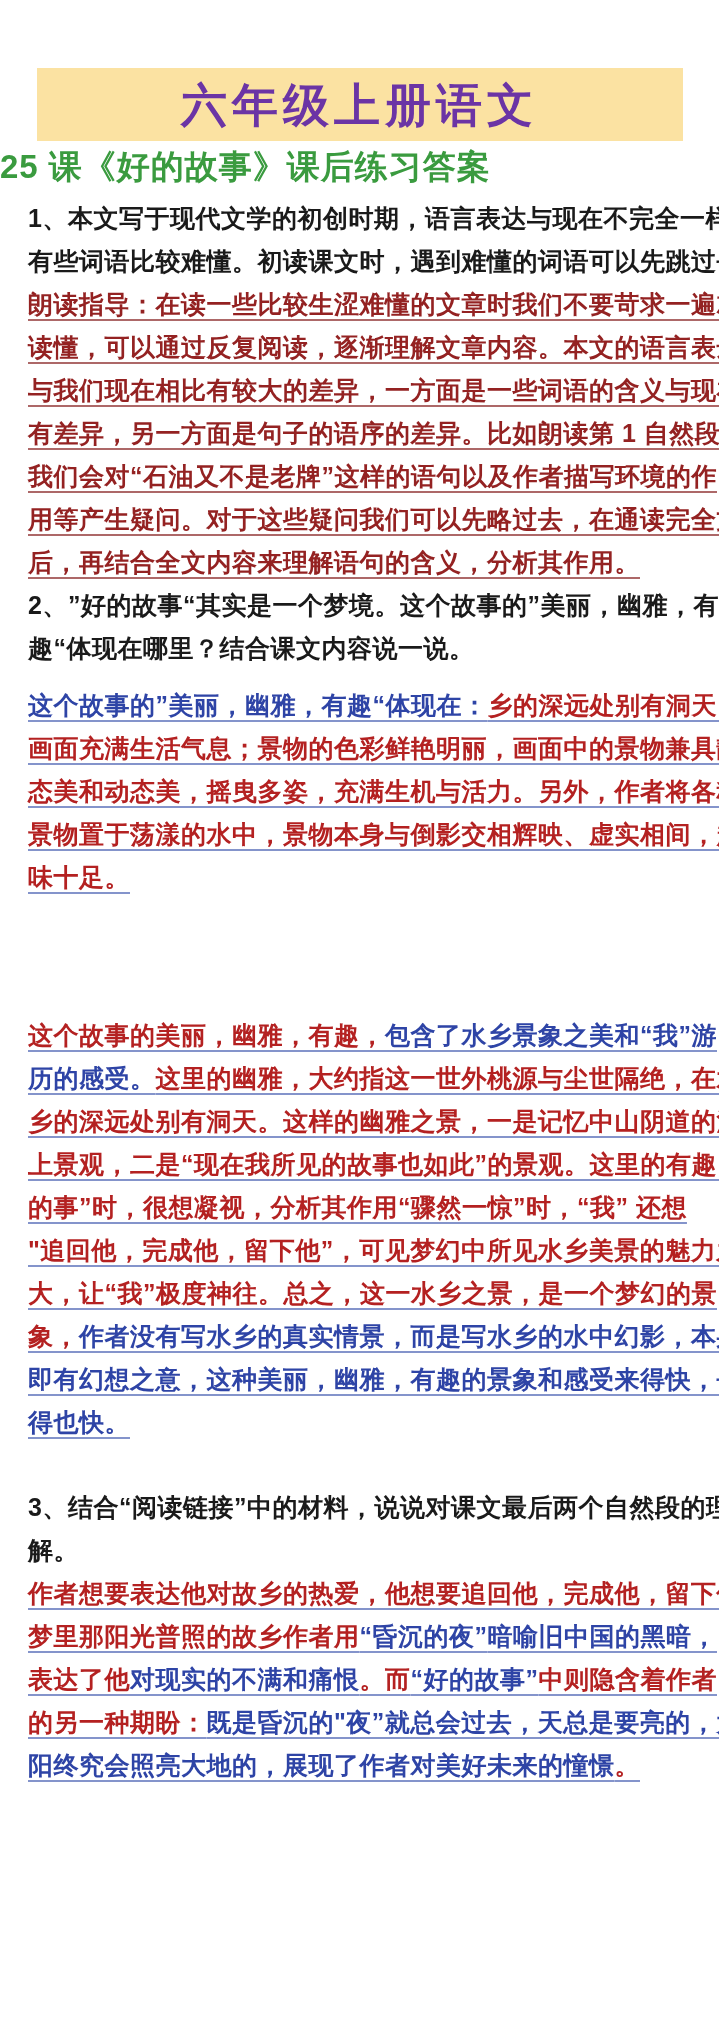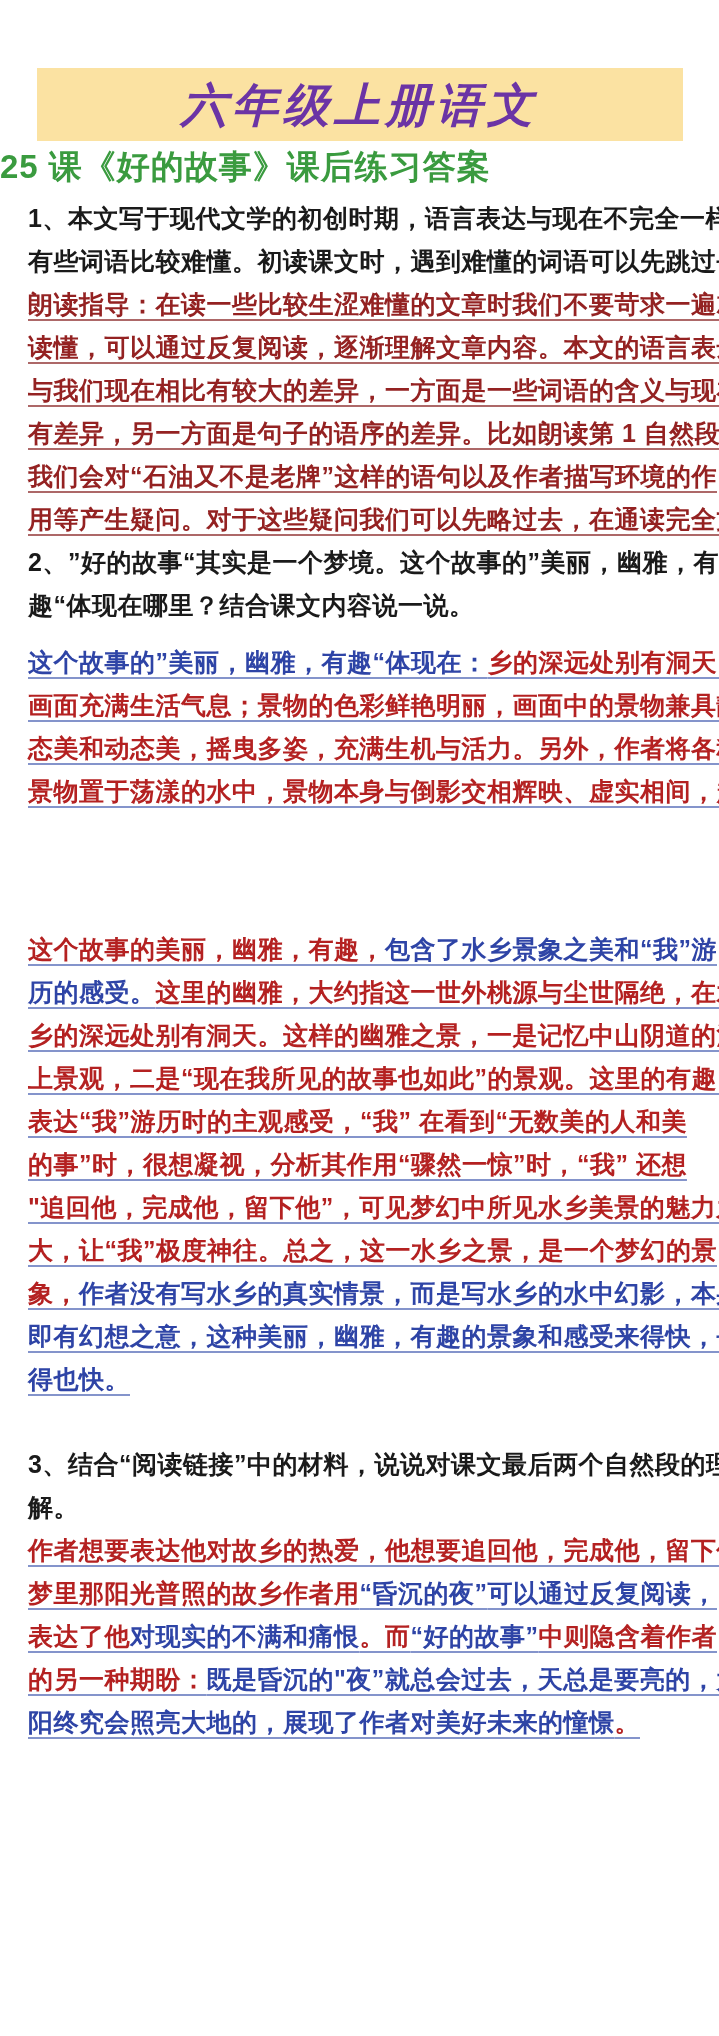--- a/index.html
+++ b/index.html
@@ -7,21 +7,21 @@
     --c-black:#1A1A1A; --c-maroon:#942222; --c-red:#B42121; --c-blue:#2E44A6;
     --ul-red:#AD6868; --ul-blue:#8494CB;
   }
   html,body{margin:0;padding:0;}
   body{
     width:719px;height:2036px;background:#ffffff;overflow:hidden;
     font-family:"Liberation Sans","DejaVu Sans",sans-serif;
   }
   .banner{
     margin:68px auto 0 auto;width:646px;height:73px;background:var(--banner-bg);
-    display:flex;align-items:center;justify-content:center;font-style:italic;
+    display:flex;align-items:center;justify-content:center;
   }
   .banner-title{
     margin:0;font-size:46px;font-weight:900;color:var(--purple);
     letter-spacing:5px;line-height:1;
   }
   .subtitle{
     margin:8px 0 0 0;text-align:left;font-size:33px;font-weight:900;
     color:var(--green);letter-spacing:1px;line-height:1.1;
   }
   .content{padding:12px 26px 0 28px;}
@@ -52,38 +52,39 @@
   <h2 class="subtitle">25 课《好的故事》课后练习答案</h2>
   <div class="content" id="content">
       <p class="line"><span class="seg-black">1、本文写于现代文学的初创时期，语言表达与现在不完全一样，</span></p>
       <p class="line"><span class="seg-black">有些词语比较难懂。初读课文时，遇到难懂的词语可以先跳过去。</span></p>
       <p class="line u-maroon"><span class="seg-maroon">朗读指导：在读一些比较生涩难懂的文章时我们不要苛求一遍就</span></p>
       <p class="line u-maroon"><span class="seg-maroon">读懂，可以通过反复阅读，逐渐理解文章内容。本文的语言表达</span></p>
       <p class="line u-maroon"><span class="seg-maroon">与我们现在相比有较大的差异，一方面是一些词语的含义与现在</span></p>
       <p class="line u-maroon"><span class="seg-maroon">有差异，另一方面是句子的语序的差异。比如朗读第 1 自然段时</span></p>
       <p class="line u-maroon"><span class="seg-maroon">我们会对“石油又不是老牌”这样的语句以及作者描写环境的作</span></p>
       <p class="line u-maroon"><span class="seg-maroon">用等产生疑问。对于这些疑问我们可以先略过去，在通读完全文</span></p>
+      <p class="line u-maroon"><span class="seg-maroon">后，再结合全文内容来理解语句的含义，分析其作用。</span></p>
       <p class="line" style=""><span class="seg-black">2、”好的故事“其实是一个梦境。这个故事的”美丽，幽雅，有</span></p>
       <p class="line"><span class="seg-black">趣“体现在哪里？结合课文内容说一说。</span></p>
       <p class="line u-blue" style="margin-top: 14px;"><span class="seg-blue">这个故事的”美丽，幽雅，有趣“体现在：</span><span class="seg-red">乡的深远处别有洞天，</span></p>
       <p class="line u-blue"><span class="seg-red">画面充满生活气息；景物的色彩鲜艳明丽，画面中的景物兼具静</span></p>
       <p class="line u-blue"><span class="seg-red">态美和动态美，摇曳多姿，充满生机与活力。另外，作者将各种</span></p>
       <p class="line u-blue"><span class="seg-red">景物置于荡漾的水中，景物本身与倒影交相辉映、虚实相间，趣</span></p>
+      <p class="line u-blue"><span class="seg-red">味十足。</span></p>
       <p class="line u-blue" style="margin-top: 115px;"><span class="seg-red">这个故事的美丽，幽雅，有趣，</span><span class="seg-blue">包含了水乡景象之美和“我”游</span></p>
       <p class="line u-blue"><span class="seg-blue">历的感受。</span><span class="seg-red">这里的幽雅，大约指这一世外桃源与尘世隔绝，在水</span></p>
       <p class="line u-blue"><span class="seg-red">乡的深远处别有洞天。这样的幽雅之景，一是记忆中山阴道的河</span></p>
       <p class="line u-blue"><span class="seg-red">上景观，二是“现在我所见的故事也如此”的景观。这里的有趣，</span></p>
-      <p class="line u-blue"><span class="seg-red">表达“我”游历时的主观感受，“我” 在看到“无数美的人和美</span></p>
       <p class="line u-blue"><span class="seg-red">的事”时，很想凝视，分析其作用“骤然一惊”时，“我” 还想</span></p>
       <p class="line u-blue"><span class="seg-red">"追回他，完成他，留下他”，可见梦幻中所见水乡美景的魅力之</span></p>
       <p class="line u-blue"><span class="seg-red">大，让“我”极度神往。总之，这一水乡之景，是一个梦幻的景</span></p>
       <p class="line u-blue"><span class="seg-red">象，</span><span class="seg-blue">作者没有写水乡的真实情景，而是写水乡的水中幻影，本身</span></p>
       <p class="line u-blue"><span class="seg-blue">即有幻想之意，这种美丽，幽雅，有趣的景象和感受来得快，去</span></p>
       <p class="line u-blue"><span class="seg-blue">得也快。</span></p>
       <p class="line" style="margin-top: 42px;"><span class="seg-black">3、结合“阅读链接”中的材料，说说对课文最后两个自然段的理</span></p>
       <p class="line"><span class="seg-black">解。</span></p>
       <p class="line u-blue"><span class="seg-red">作者想要表达他对故乡的热爱，他想要追回他，完成他，留下他</span></p>
-      <p class="line u-blue"><span class="seg-red">梦里那阳光普照的故乡作者用</span><span class="seg-blue">“昏沉的夜”</span><span class="seg-blue">可以通过反复阅读，</span></p>
+      <p class="line u-blue"><span class="seg-red">梦里那阳光普照的故乡作者用</span><span class="seg-blue">“昏沉的夜”</span><span class="seg-blue">暗喻旧中国的黑暗，</span></p>
       <p class="line u-blue"><span class="seg-red">表达了他</span><span class="seg-blue">对现实的不满和痛恨</span><span class="seg-red">。而</span><span class="seg-blue">“好的故事”</span><span class="seg-red">中则隐含着作者</span></p>
       <p class="line u-blue"><span class="seg-red">的另一种期盼：</span><span class="seg-blue">既是昏沉的"夜”就总会过去，天总是要亮的，太</span></p>
       <p class="line u-blue"><span class="seg-blue">阳终究会照亮大地的，展现了作者对美好未来的憧憬</span><span class="seg-red">。</span></p>
     </div>
 </div>
 
 </body></html>

